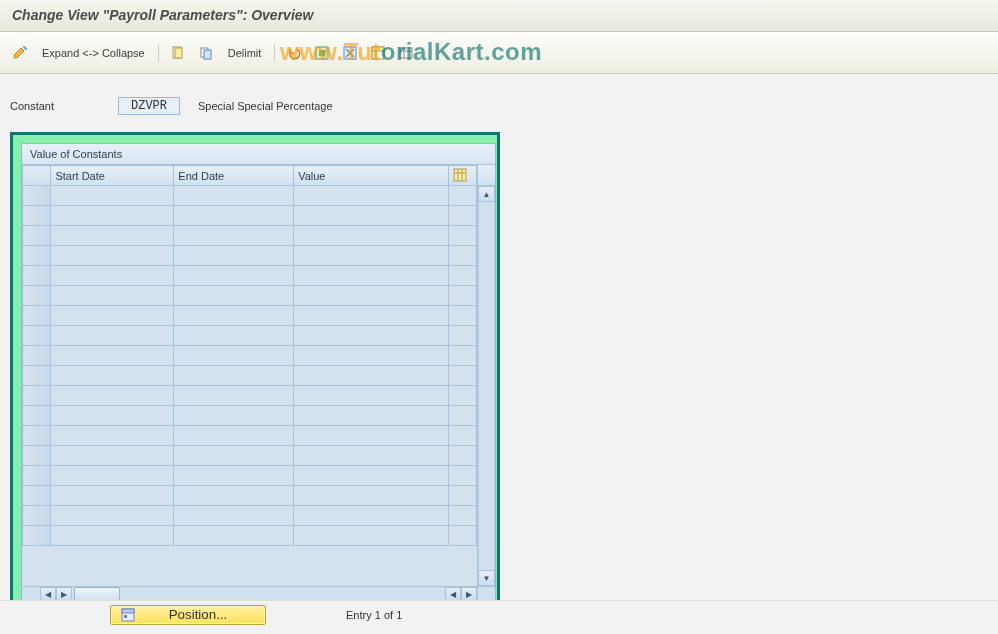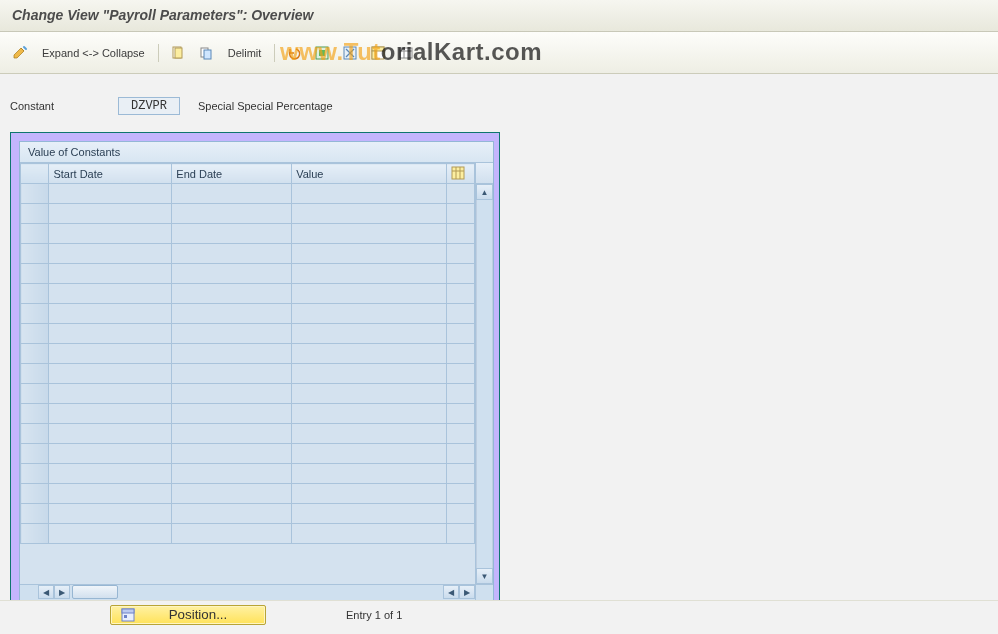--- a/index.html
+++ b/index.html
@@ -63,21 +63,21 @@
     position: absolute;
     top: 38px; left: 270px;
     font-size: 24px;
     font-weight: bold;
     font-family: "Trebuchet MS", sans-serif;
     letter-spacing: 0.5px;
     opacity: 0.65;
     pointer-events: none;
   }
   .watermark .wa { color: #f4a215; margin-left: 10px; }
-  .watermark .wb { color: #000000; }
+  .watermark .wb { color: #0f766e; }
 
   
   .content {
     padding: 0;
     background: #f2f2f2;
   }
   .detail-row {
     display: flex;
     align-items: center;
     height: 28px;
@@ -94,24 +94,24 @@
     font-size:12px;
     min-width:52px;
     text-align:left;
   }
   .detail-desc { color:#333; }
 
   
   .panel-wrap {
     margin: 0 10px 10px 10px;
     padding: 8px;
-    background: #c4b5fd;
+    background: #86efac;
     width: 490px;
     height: 478px;
-    border: 1px solid #0f766e;
+    border: 3px solid #0f766e;
   }
 
   .panel {
     background:#cfe0ef;
     border:1px solid #94b7d6;
     width: 475px;
     height: 460px;
     display:flex; flex-direction:column;
     box-shadow: 0 0 0 1px #e3edf6 inset;
   }

